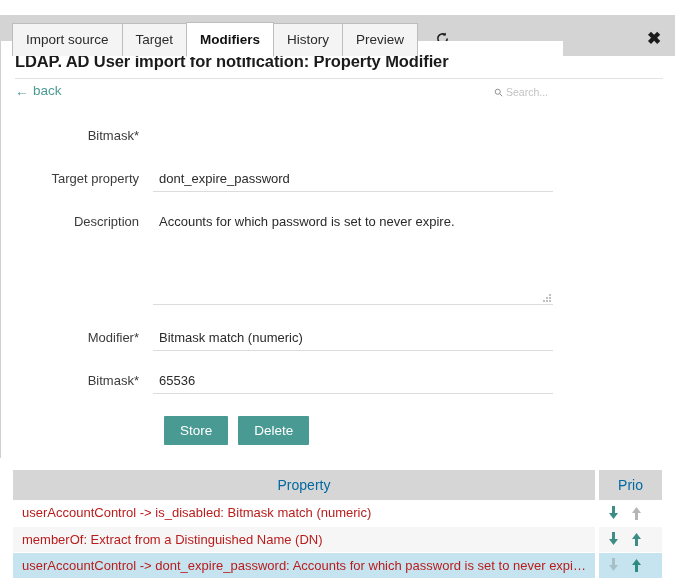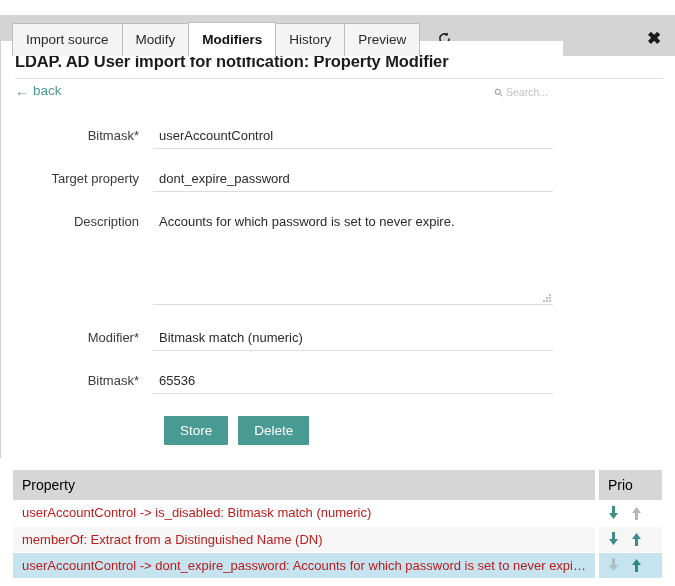--- a/index.html
+++ b/index.html
@@ -224,22 +224,22 @@
   }
   table {
     width: 100%;
     border-collapse: collapse;
     table-layout: fixed;
   }
   thead th {
     background: #d6d6d6;
     font-size: 14px;
     font-weight: normal;
-    color: #000000;
-    text-align: left;
+    color: #0369a1;
+    text-align: center;
     padding: 6px 9px;
     height: 30px;
     border: none;
   }
   th.c-prop { width: 584px; }
   th.c-prio { width: 65px; border-left: 4px solid #ffffff; }
 
   tbody tr { height: 26px; }
   tbody tr.odd  td { background: #ffffff; }
   tbody tr.even td { background: #f6f6f6; }
@@ -263,21 +263,21 @@
   .arw { width: 11px; height: 14px; cursor: pointer; display: block; }
   .arw.dis { cursor: default; }
 </style>
 </head>
 <body>
 
 <div id="app">
 
   <div class="tabbar">
     <div class="tab"><span>Import source</span></div>
-    <div class="tab"><span>Modify</span></div>
+    <div class="tab"><span>Target</span></div>
     <div class="tab active"><span>Modifiers</span></div>
     <div class="tab"><span>History</span></div>
     <div class="tab"><span>Preview</span></div>
 
     <div class="refresh-btn">
       <svg width="15" height="15" viewBox="0 0 16 16">
         <path d="M13 8 A5 5 0 1 1 11.2 4.2" fill="none" stroke="#1c1c1c" stroke-width="1.7"></path>
         <path d="M11.4 1.6 L11.4 4.8 L8.3 4.8 Z" fill="#1c1c1c"></path>
       </svg>
     </div>
@@ -300,21 +300,20 @@
         <circle cx="5" cy="5" r="3.4" fill="none" stroke="#8c8c8c" stroke-width="1.3"></circle>
         <line x1="7.6" y1="7.6" x2="11" y2="11" stroke="#8c8c8c" stroke-width="1.3"></line>
       </svg>
       <span class="search-ph">Search...</span>
     </div>
 
     <div class="form">
 
       <div class="row">
         <div class="lbl">Bitmask*</div>
-        <input class="fld" type="text" value="userAccountControl" style="">
       </div>
 
       <div class="row">
         <div class="lbl">Target property</div>
         <input class="fld" type="text" value="dont_expire_password" style="">
       </div>
 
       <div class="row">
         <div class="lbl">Description</div>
         <div class="ta-wrap">

